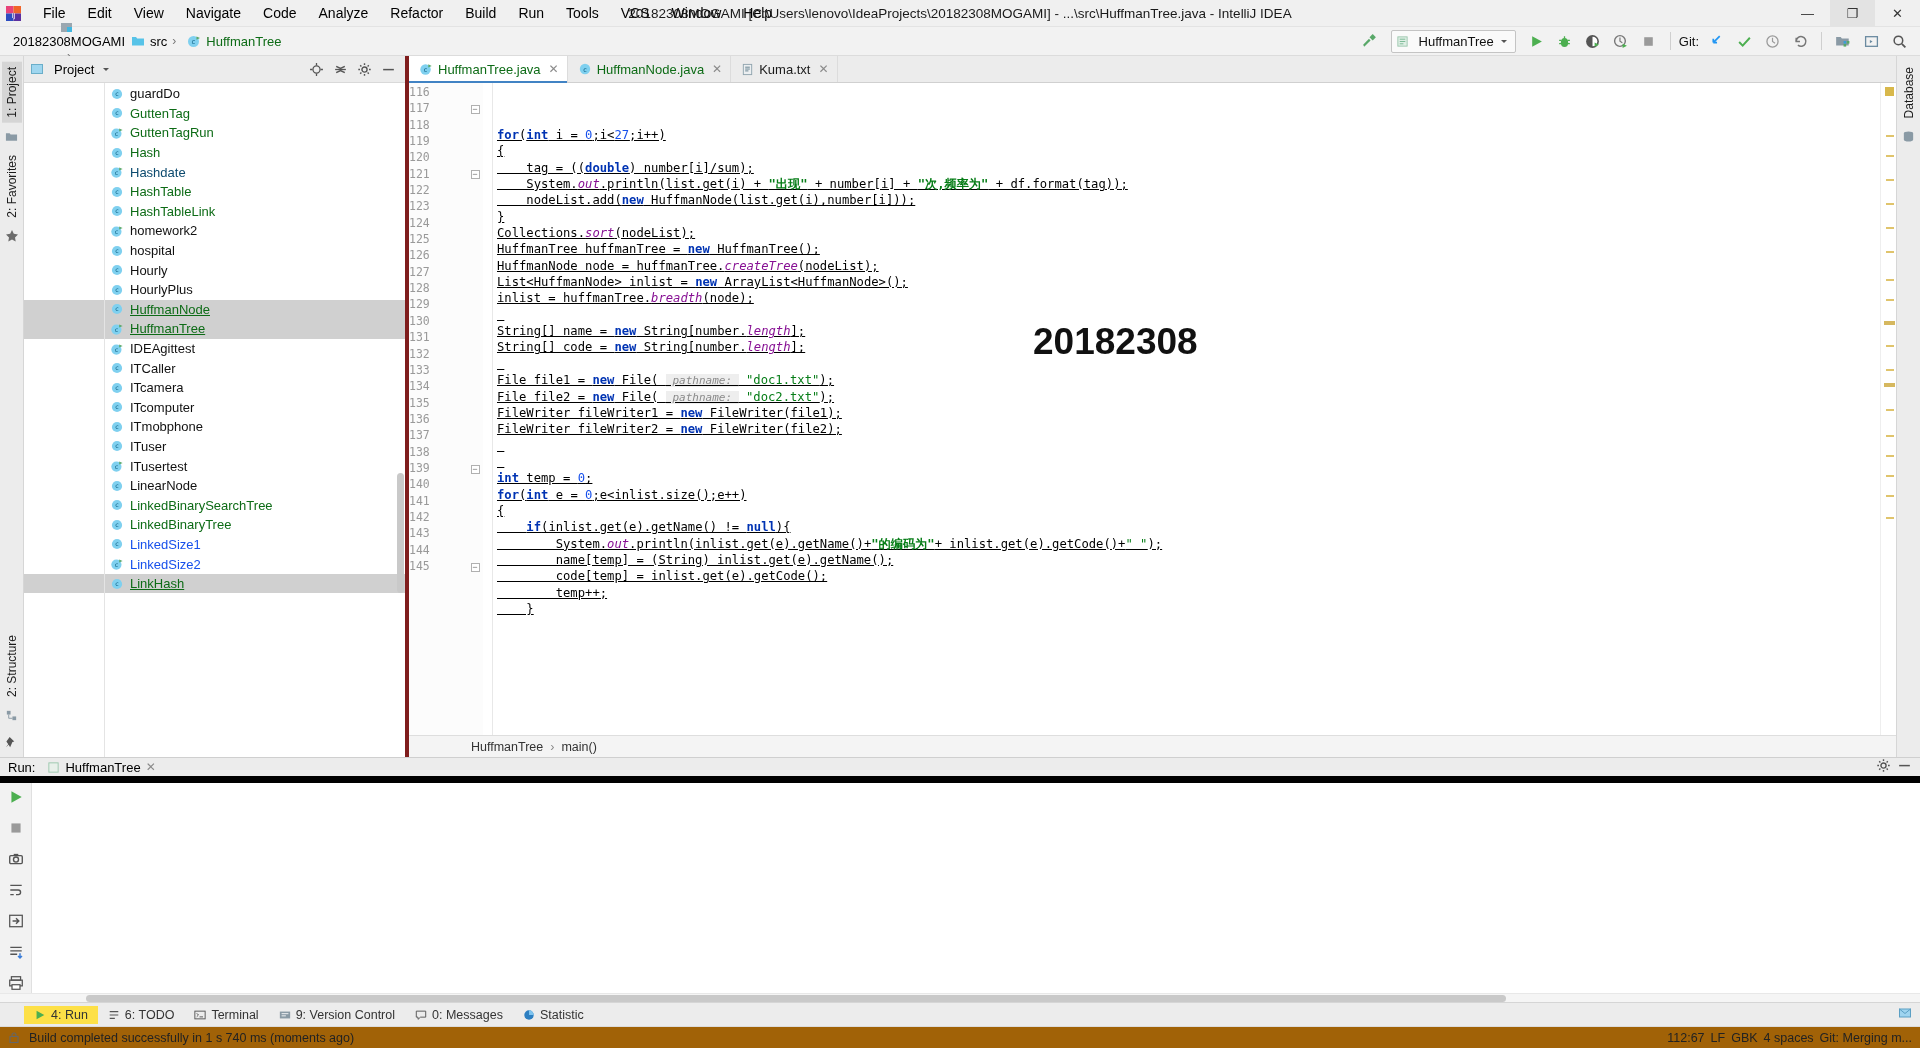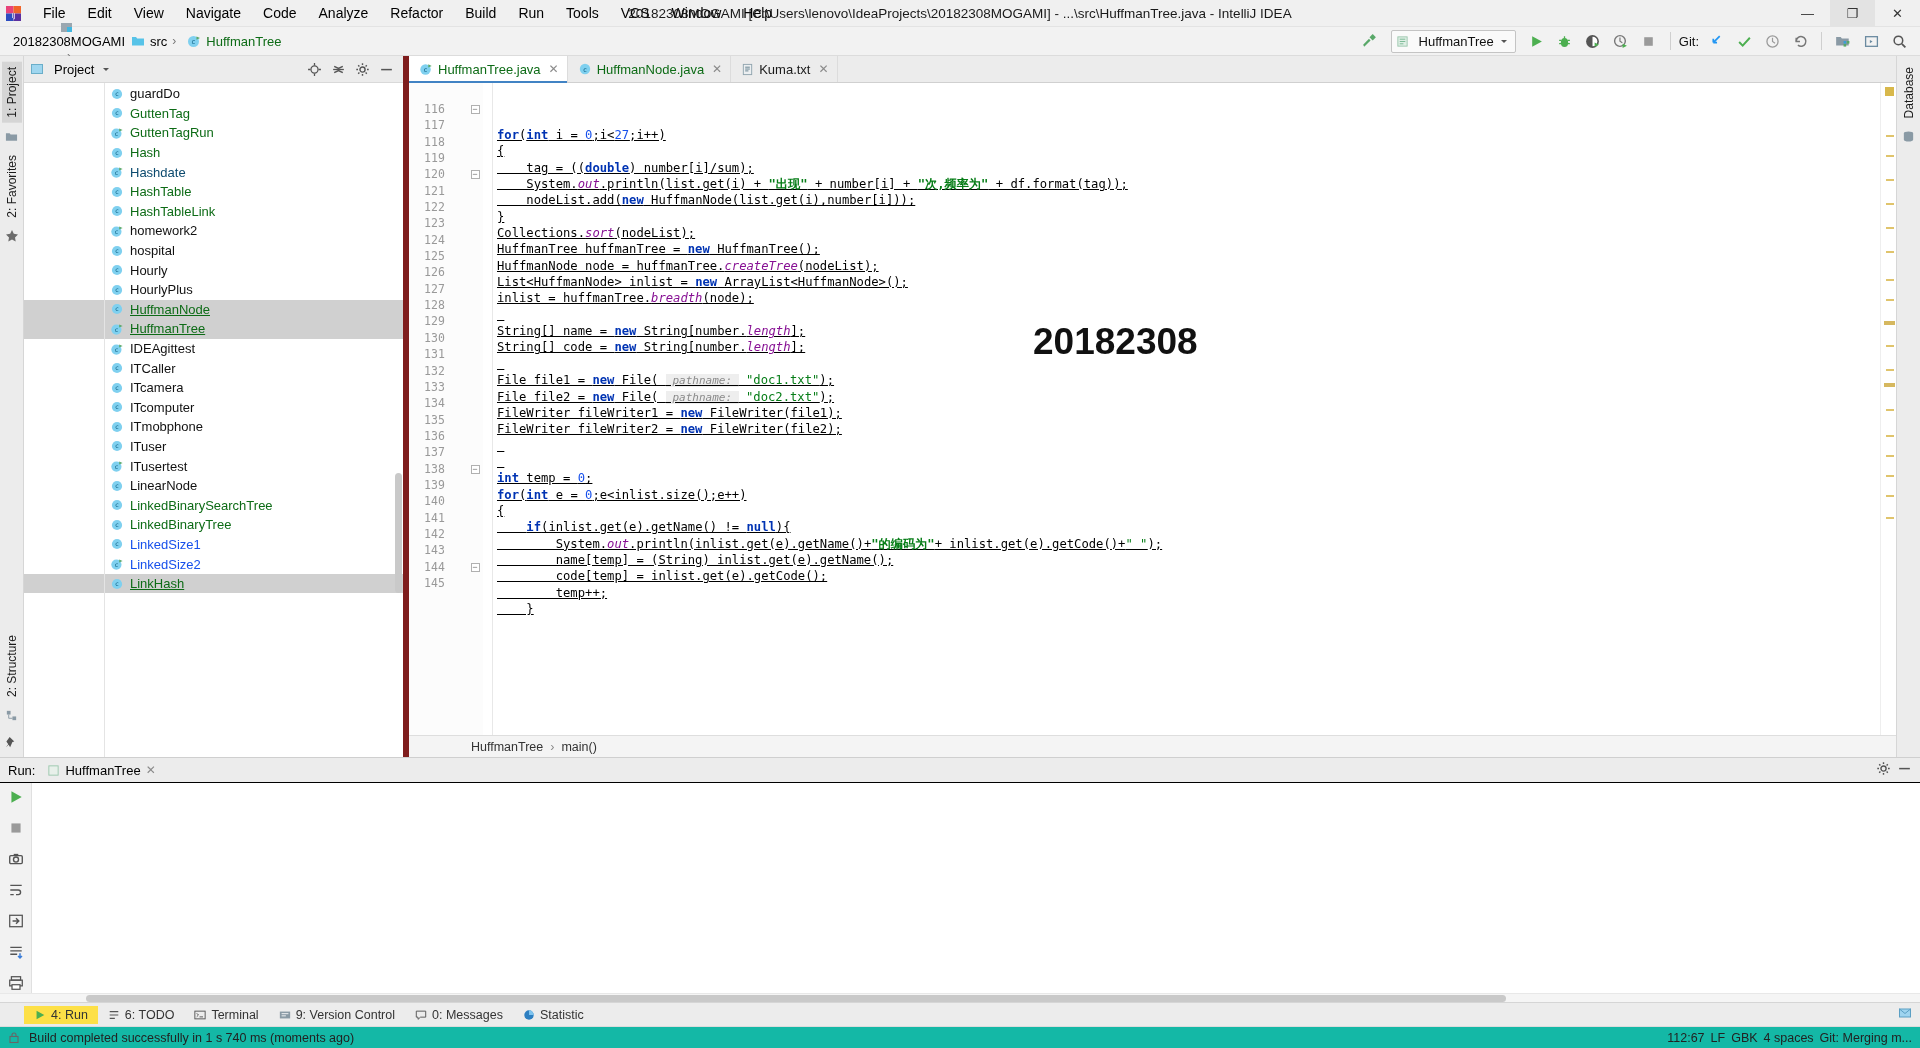--- a/index.html
+++ b/index.html
@@ -75,21 +75,21 @@
 
   
   .right-strip {
     width: 24px; background: #ececec; border-left: 1px solid #d6d6d6;
     display: flex; flex-direction: column; align-items: center; flex: none; padding-top: 6px;
   }
 
   
   .project-panel {
     width: 385px; background: #fff; display: flex; flex-direction: column; flex: none;
-    border-right: 6px solid #7f1d1d;
+    border-right: 4px solid #7f1d1d;
   }
   .panel-head {
     height: 27px; background: #ececec; display: flex; align-items: center;
     padding: 0 6px; border-bottom: 1px solid #d9d9d9; flex: none;
   }
   .panel-head .title { font-size: 13px; margin-left: 5px; }
   .panel-head .acts { margin-left: auto; display: flex; gap: 3px; align-items: center; }
   .panel-head .acts > div { width: 21px; height: 21px; display:flex; align-items:center; justify-content:center; }
   .tree { flex: 1; overflow: hidden; position: relative; padding-top: 1px; }
   .tree-row {
@@ -121,22 +121,22 @@
   .tab.active { background: #fff; }
   .tab.active::after {
     content: ""; position: absolute; left: 0; right: 0; bottom: -1px; height: 2px; background: #4183c4;
   }
   .tab .tname { color: #0d6b16; }
   .tab .tname.txt { color: #1a1a1a; }
   .tab .tclose { color: #8a8a8a; font-size: 12px; margin-left: 3px; }
 
   .editor-wrap { flex: 1; display: flex; min-height: 0; position: relative; background: #fff; }
   .gutter {
-    width: 58px; background: #fcfcfc; flex: none; text-align: center;
-    padding-right: 7px; padding-top: 18px; color: #999;
+    width: 58px; background: #fcfcfc; flex: none; text-align: left;
+    padding-right: 7px; padding-top: 1px; color: #999;
     font-family: "DejaVu Sans Mono", monospace; font-size: 11.5px; user-select: none;
   }
   .gutter div { height: 16.35px; line-height: 16.35px; }
   .fold-col { width: 16px; flex: none; background: #fcfcfc; padding-top: 2px; }
   .fold-col div { height: 16.35px; display: flex; align-items: center; justify-content: center; }
   .fold-mark {
     width: 9px; height: 9px; border: 1px solid #b0b0b0; background: #fff;
     display: flex; align-items: center; justify-content: center; font-size: 9px; line-height: 1; color: #707070;
   }
   .marker-col { width: 10px; flex: none; background: #fff; border-right: 1px solid #e8e8e8; }
@@ -169,21 +169,21 @@
     height: 22px; background: #f4f4f4; border-top: 1px solid #dedede; display: flex;
     align-items: center; padding-left: 62px; font-size: 12.5px; color: #333; flex: none;
   }
   .breadcrumb-bar .sep { margin: 0 7px; color: #888; }
 
   
   .run-panel { height: 245px; background: #fff; display: flex; flex-direction: column; flex: none;
                border-top: 1px solid #cfcfcf; }
   .run-head {
     height: 25px; background: #ececec; display: flex; align-items: center;
-    padding: 0 8px; gap: 8px; border-bottom: 1px solid #000000; flex: none;
+    padding: 0 8px; gap: 8px; border-bottom: 7px solid #000000; flex: none;
   }
   .run-head .rlabel { font-size: 13px; }
   .run-tab { display: flex; align-items: center; gap: 5px; font-size: 13px; padding: 2px 4px; }
   .run-tab .tclose { color: #8a8a8a; font-size: 12px; }
   .run-head .rright { margin-left: auto; display: flex; gap: 6px; align-items: center; }
   .run-body { flex: 1; display: flex; min-height: 0; }
   .run-icons {
     width: 32px; background: #f2f2f2; flex: none; display: flex; flex-direction: column;
     align-items: center; padding-top: 6px; gap: 11px; border-right: 1px solid #e0e0e0;
   }
@@ -199,21 +199,21 @@
     height: 24px; background: #ececec; display: flex; align-items: center;
     border-top: 1px solid #d5d5d5; font-size: 12.5px; flex: none; padding-left: 24px;
   }
   .tw-item { display: flex; align-items: center; gap: 5px; padding: 2px 10px; }
   .tw-item.active { background: #fde047; }
   .tw-item .n { color: #333; }
   .tw-right { margin-left: auto; display: flex; align-items: center; gap: 6px; padding-right: 8px; }
 
   
   .statusbar {
-    height: 22px; background: #14b8a6; display: flex; align-items: center;
+    height: 22px; background: #a16207; display: flex; align-items: center;
     border-top: 1px solid #dcdcdc; font-size: 12.5px; color: #222; flex: none; padding: 0 8px;
   }
   .statusbar .sleft { display: flex; align-items: center; gap: 8px; }
   .statusbar .sright { margin-left: auto; display: flex; align-items: center; gap: 6px; }
   .statusbar .sright .cell { white-space: nowrap; }
   .lock-ico { width: 13px; height: 13px; display:inline-flex; }
 </style>
 </head>
 <body>
 

